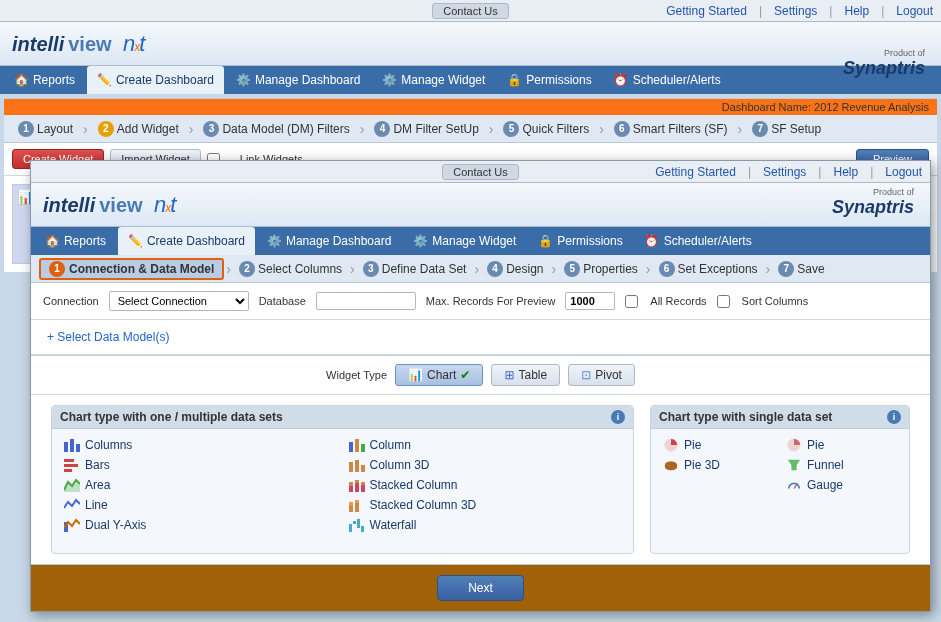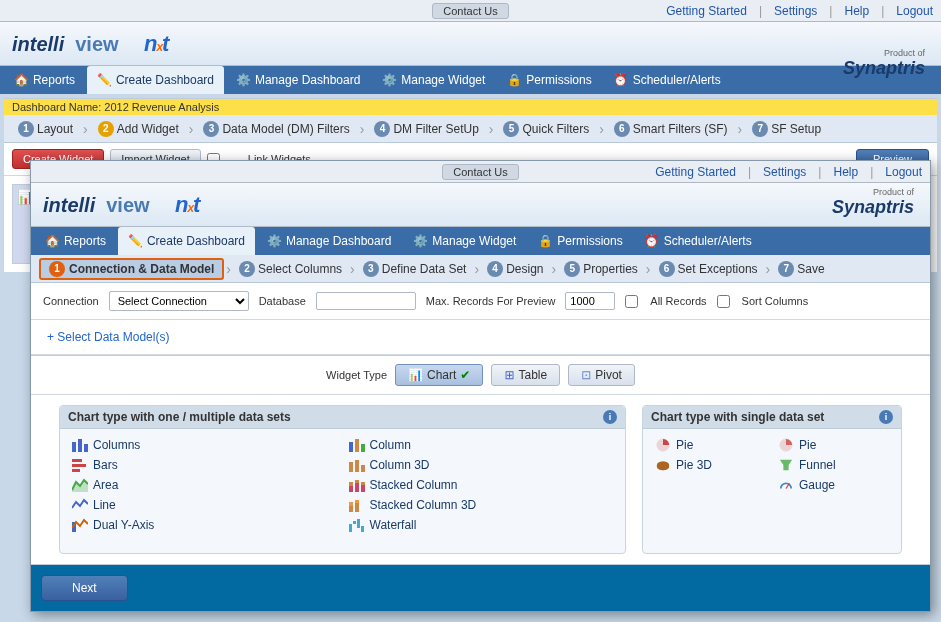--- a/index.html
+++ b/index.html
@@ -37,24 +37,24 @@
 
     
     .header {
       background: linear-gradient(to bottom, #f5f8fc, #dce8f4);
       height: 44px;
       display: flex;
       align-items: center;
       padding: 0 12px;
       border-bottom: 1px solid #b0bcc8;
     }
-    .logo { display: flex; align-items: baseline; gap: 11px; justify-content: flex-end; }
+    .logo { display: flex; align-items: baseline; gap: 4px; justify-content: flex-end; }
     .logo-intelli { font-size: 20px; font-weight: bold; color: #1a3a6a; font-style: italic; }
     .logo-view { font-size: 20px; font-weight: bold; color: #4a7ab5; }
-    .logo-nxt { font-size: 22px; font-weight: bold; color: #2266cc; font-style: italic; letter-spacing: -1px; }
+    .logo-nxt { font-size: 22px; font-weight: normal; color: #2266cc; font-style: italic; letter-spacing: -1px; }
     .logo-nxt-x { color: #ff6600; }
     .synaptris { position: absolute; right: 16px; top: 26px; text-align: right; }
     .synaptris-product { font-size: 9px; color: #666; }
     .synaptris-name { font-size: 18px; font-weight: bold; color: #1a3a6a; font-style: italic; }
 
     
     .nav-tabs {
       background: #3a6ca8;
       height: 28px;
       display: flex;
@@ -112,21 +112,21 @@
     .btn-create-widget {
       background: linear-gradient(to bottom, #e05050, #c03030);
       color: white; border: 1px solid #a02020;
       padding: 3px 10px; border-radius: 3px; cursor: pointer; font-size: 11px;
     }
     .btn-import-widget {
       background: linear-gradient(to bottom, #f0f4f8, #d8e0ec);
       color: #333; border: 1px solid #b0bcc8;
       padding: 3px 10px; border-radius: 3px; cursor: pointer; font-size: 11px;
     }
-    .link-widgets { font-size: 11px; color: #333; margin-left: 20px; }
+    .link-widgets { font-size: 11px; color: #333; margin-left: 12px; }
     .btn-preview {
       margin-left: auto;
       background: linear-gradient(to bottom, #5080b8, #3a60a0);
       color: white; border: 1px solid #2a5090;
       padding: 3px 16px; border-radius: 3px; cursor: pointer; font-size: 11px;
     }
     .bg-widget-area {
       display: flex;
       padding: 8px;
       gap: 8px;
@@ -143,21 +143,22 @@
     }
     .widget-icons {
       padding: 4px;
       display: flex;
       gap: 4px;
     }
     .w-icon { font-size: 14px; }
 
     
     .dashboard-name-bar {
-      background: #fde047;
+      background: #f97316;
+      text-align: right;
       padding: 2px 8px;
       font-size: 11px;
       color: #333;
       border-top: 1px solid #c0ccd8;
     }
 
     
     .modal-overlay {
       position: absolute;
       top: 160px;
@@ -256,20 +257,21 @@
       border-radius: 2px;
       font-size: 11px;
       width: 100px;
     }
     .form-number {
       padding: 2px 4px;
       border: 1px solid #b0b8c4;
       border-radius: 2px;
       font-size: 11px;
       width: 50px;
+      font-weight: bold;
     }
     .form-checkbox { margin-right: 2px; }
 
     
     .select-data-model {
       padding: 10px 16px;
       border-bottom: 1px solid #d0d8e4;
       color: #2266cc;
       font-size: 12px;
     }
@@ -290,21 +292,21 @@
       border: 1px solid #b0b8c4;
       border-radius: 3px;
       background: linear-gradient(to bottom, #f0f4f8, #d8e0ec);
       cursor: pointer; font-size: 11px; color: #333;
     }
     .widget-type-btn.selected { background: linear-gradient(to bottom, #c8d8f0, #a8c0e0); border-color: #7090c0; }
 
     
     .chart-area {
       display: flex;
-      padding: 10px 28px;
+      padding: 10px 20px;
       gap: 16px;
       flex: 1;
       background: white;
     }
     .chart-section {
       flex: 1;
       border: 1px solid #c8d4e0;
       border-radius: 4px;
       background: #f4f8fc;
       padding: 0;
@@ -340,23 +342,23 @@
       padding: 3px 6px;
       cursor: pointer;
       border-radius: 2px;
       font-size: 11px;
       color: #1a3a6a;
     }
 
     
     .modal-footer {
       display: flex;
-      justify-content: flex-start;
+      justify-content: center;
       padding: 10px;
-      background: #0369a1;
+      background: #a16207;
       border-top: 1px solid #c0ccd8;
     }
     .btn-next {
       background: linear-gradient(to bottom, #5080b8, #3a60a0);
       color: white; border: 1px solid #2a5090;
       padding: 5px 30px; border-radius: 4px; cursor: pointer; font-size: 12px;
     }
 
     .divider-line {
       height: 1px;

